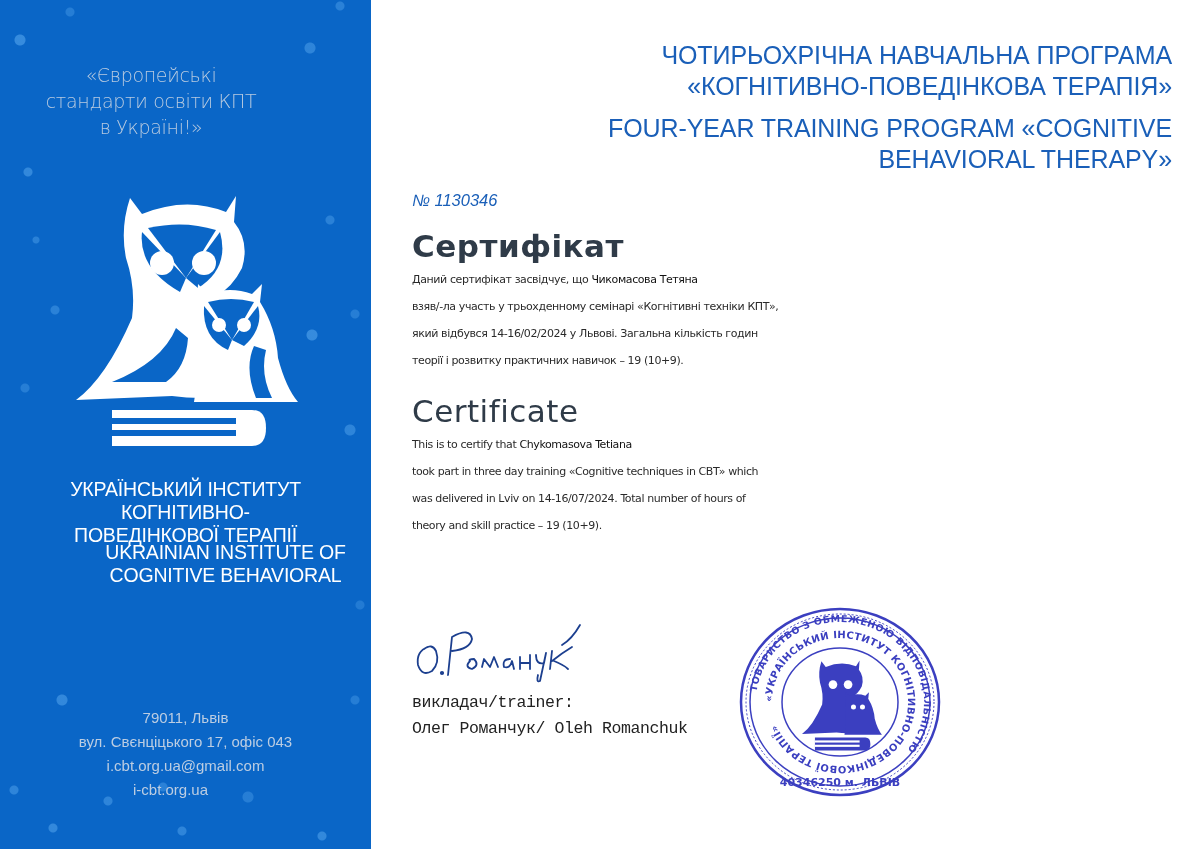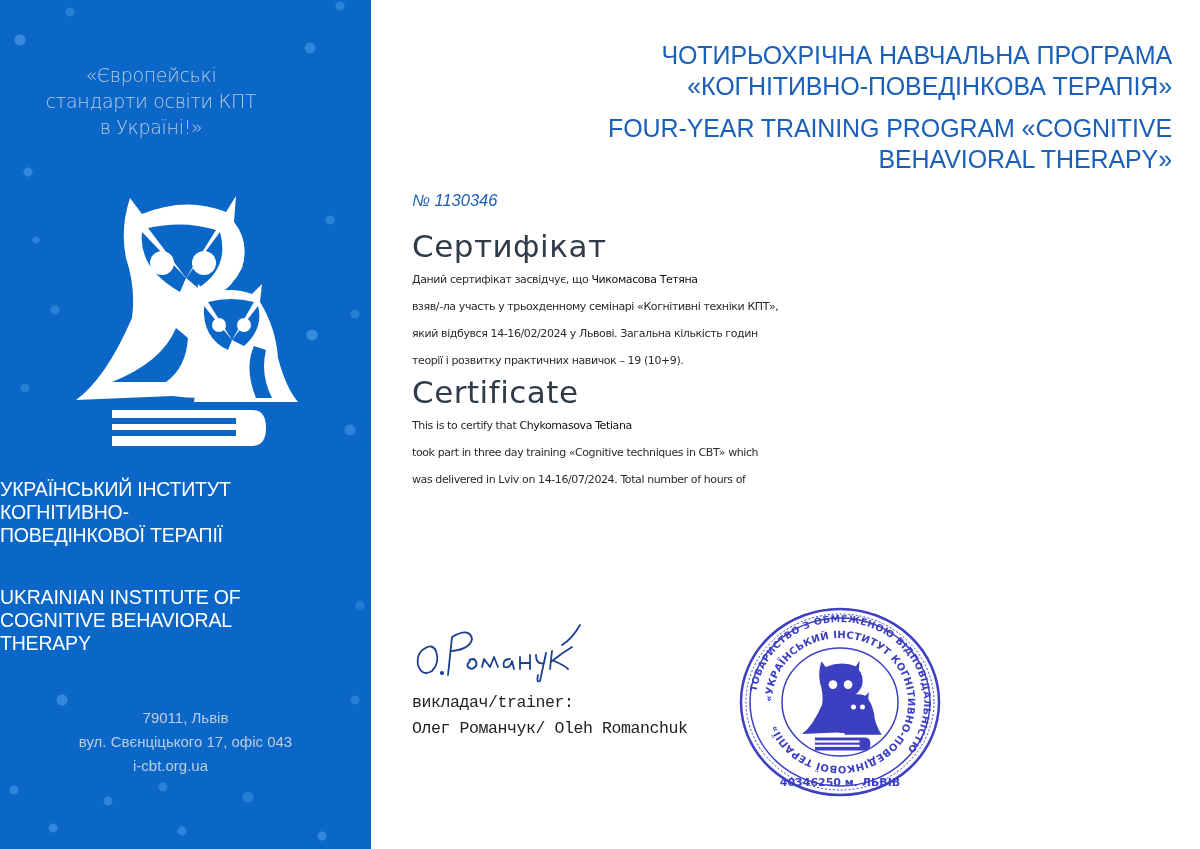--- a/index.html
+++ b/index.html
@@ -36,47 +36,47 @@
         radial-gradient(circle at 360px 605px, rgba(90,170,240,0.3) 0 4px, transparent 5px);
     }
     .motto {
       position: absolute; left: 0; width: 302px; top: 62px;
       text-align: center; color: #b9cbe0;
       font-family: "DejaVu Sans", sans-serif; font-weight: 300;
       font-size: 19px; line-height: 26px; letter-spacing: -0.3px;
     }
     .owl-logo { position: absolute; left: 76px; top: 178px; width: 222px; height: 272px; }
     .inst-ua, .inst-en {
-      position: absolute; left: 0; width: 371px; text-align: left;
+      position: absolute; left: 0; width: 371px; text-align: center;
       color: #ffffff; font-family: "Liberation Sans", sans-serif; font-weight: 400;
       font-size: 19.5px; line-height: 23px; letter-spacing: -0.2px;
     }
     .inst-ua { top: 478px; }
-    .inst-en { top: 586px; }
+    .inst-en { top: 541px; margin-left: 40px; }
     .address {
       position: absolute; left: 0; width: 371px; top: 706px;
       color: #bccde2; font-family: "Liberation Sans", sans-serif;
       font-size: 15px; line-height: 24px;
     }
     .address div { text-align: center; }
     .address .site { margin-left: -30px; }
 
     .main { position: absolute; left: 412px; top: 40px; width: 760px; }
     .program-ua, .program-en {
       color: #1a5fb8; font-family: "Liberation Sans", sans-serif;
       font-size: 25px; line-height: 31px; letter-spacing: -0.1px; text-align: right;
     }
     .program-en { margin-top: 11px; }
     .cert-no { color: #1a5fb8; font-family: "Liberation Sans", sans-serif; font-size: 16.5px; margin-top: 16px; font-style: italic; }
     .heading {
       color: #2f3b48; font-family: "DejaVu Sans", sans-serif;
       font-size: 31px; line-height: 36px; letter-spacing: 0.5px;
     }
-    .heading.ua { margin-top: 18px; }
-    .heading.en { }
+    .heading.ua { margin-top: 18px; font-weight: bold; }
+    .heading.en { margin-top: 19px; }
     .body-text {
       color: #2a2a2a; font-family: "DejaVu Sans", sans-serif;
       font-size: 11px; line-height: 27px; margin-top: 2px; letter-spacing: -0.4px;
     }
     .name { color: #111; font-weight: 500; }
     .signature { position: absolute; left: 412px; top: 617px; width: 170px; height: 68px; }
     .trainer { position: absolute; left: 412px; top: 690px; color: #222; font-family: Liberation Mono, monospace; font-size: 16.5px; line-height: 26px; letter-spacing: -0.4px; }
     .stamp { position: absolute; left: 738px; top: 606px; width: 204px; height: 192px; }
   </style>
 </head>
@@ -114,26 +114,26 @@
   </svg>
 
   <div class="inst-ua">
     <div>УКРАЇНСЬКИЙ ІНСТИТУТ</div>
     <div>КОГНІТИВНО-</div>
     <div>ПОВЕДІНКОВОЇ ТЕРАПІЇ</div>
   </div>
   <div class="inst-en">
     <div>UKRAINIAN INSTITUTE OF</div>
     <div>COGNITIVE BEHAVIORAL</div>
-    <div>THERAPY</div>
   </div>
 
   <div class="address">
     <div>79011, Львів</div>
     <div>вул. Свєнціцького 17, офіс 043</div>
+    <div>i.cbt.org.ua@gmail.com</div>
     <div class="site">i-cbt.org.ua</div>
   </div>
 </div>
 
 <div class="main">
   <div class="program-ua">
     <div>ЧОТИРЬОХРІЧНА НАВЧАЛЬНА ПРОГРАМА</div>
     <div>«КОГНІТИВНО-ПОВЕДІНКОВА ТЕРАПІЯ»</div>
   </div>
   <div class="program-en">
@@ -148,20 +148,21 @@
     <div>взяв/-ла участь у трьохденному семінарі «Когнітивні техніки КПТ»,</div>
     <div>який відбувся 14-16/02/2024 у Львові. Загальна кількість годин</div>
     <div>теорії і розвитку практичних навичок – 19 (10+9).</div>
   </div>
 
   <div class="heading en">Certificate</div>
   <div class="body-text">
     <div><span>This is to certify that </span><span class="name">Chykomasova Tetiana</span></div>
     <div>took part in three day training «Cognitive techniques in CBT» which</div>
     <div>was delivered in Lviv on 14-16/07/2024. Total number of hours of</div>
+    <div>theory and skill practice – 19 (10+9).</div>
   </div>
 </div>
 
 <svg class="signature" viewBox="0 0 170 68">
   <g fill="none" stroke="#1c3f8f" stroke-width="1.8" stroke-linecap="round" stroke-linejoin="round">
     <path d="M16 30 Q4 34 6 48 Q10 60 20 54 Q28 46 24 34 Q20 26 12 32"></path>
     <circle cx="30" cy="56" r="1.2" fill="#1c3f8f"></circle>
     <path d="M36 58 L40 20 Q58 10 60 22 Q58 32 40 34"></path>
     <path d="M58 44 Q52 50 60 52 Q68 48 62 42 Q56 42 58 44"></path>
     <path d="M70 50 L72 42 L78 50 L82 40 L86 50"></path>

